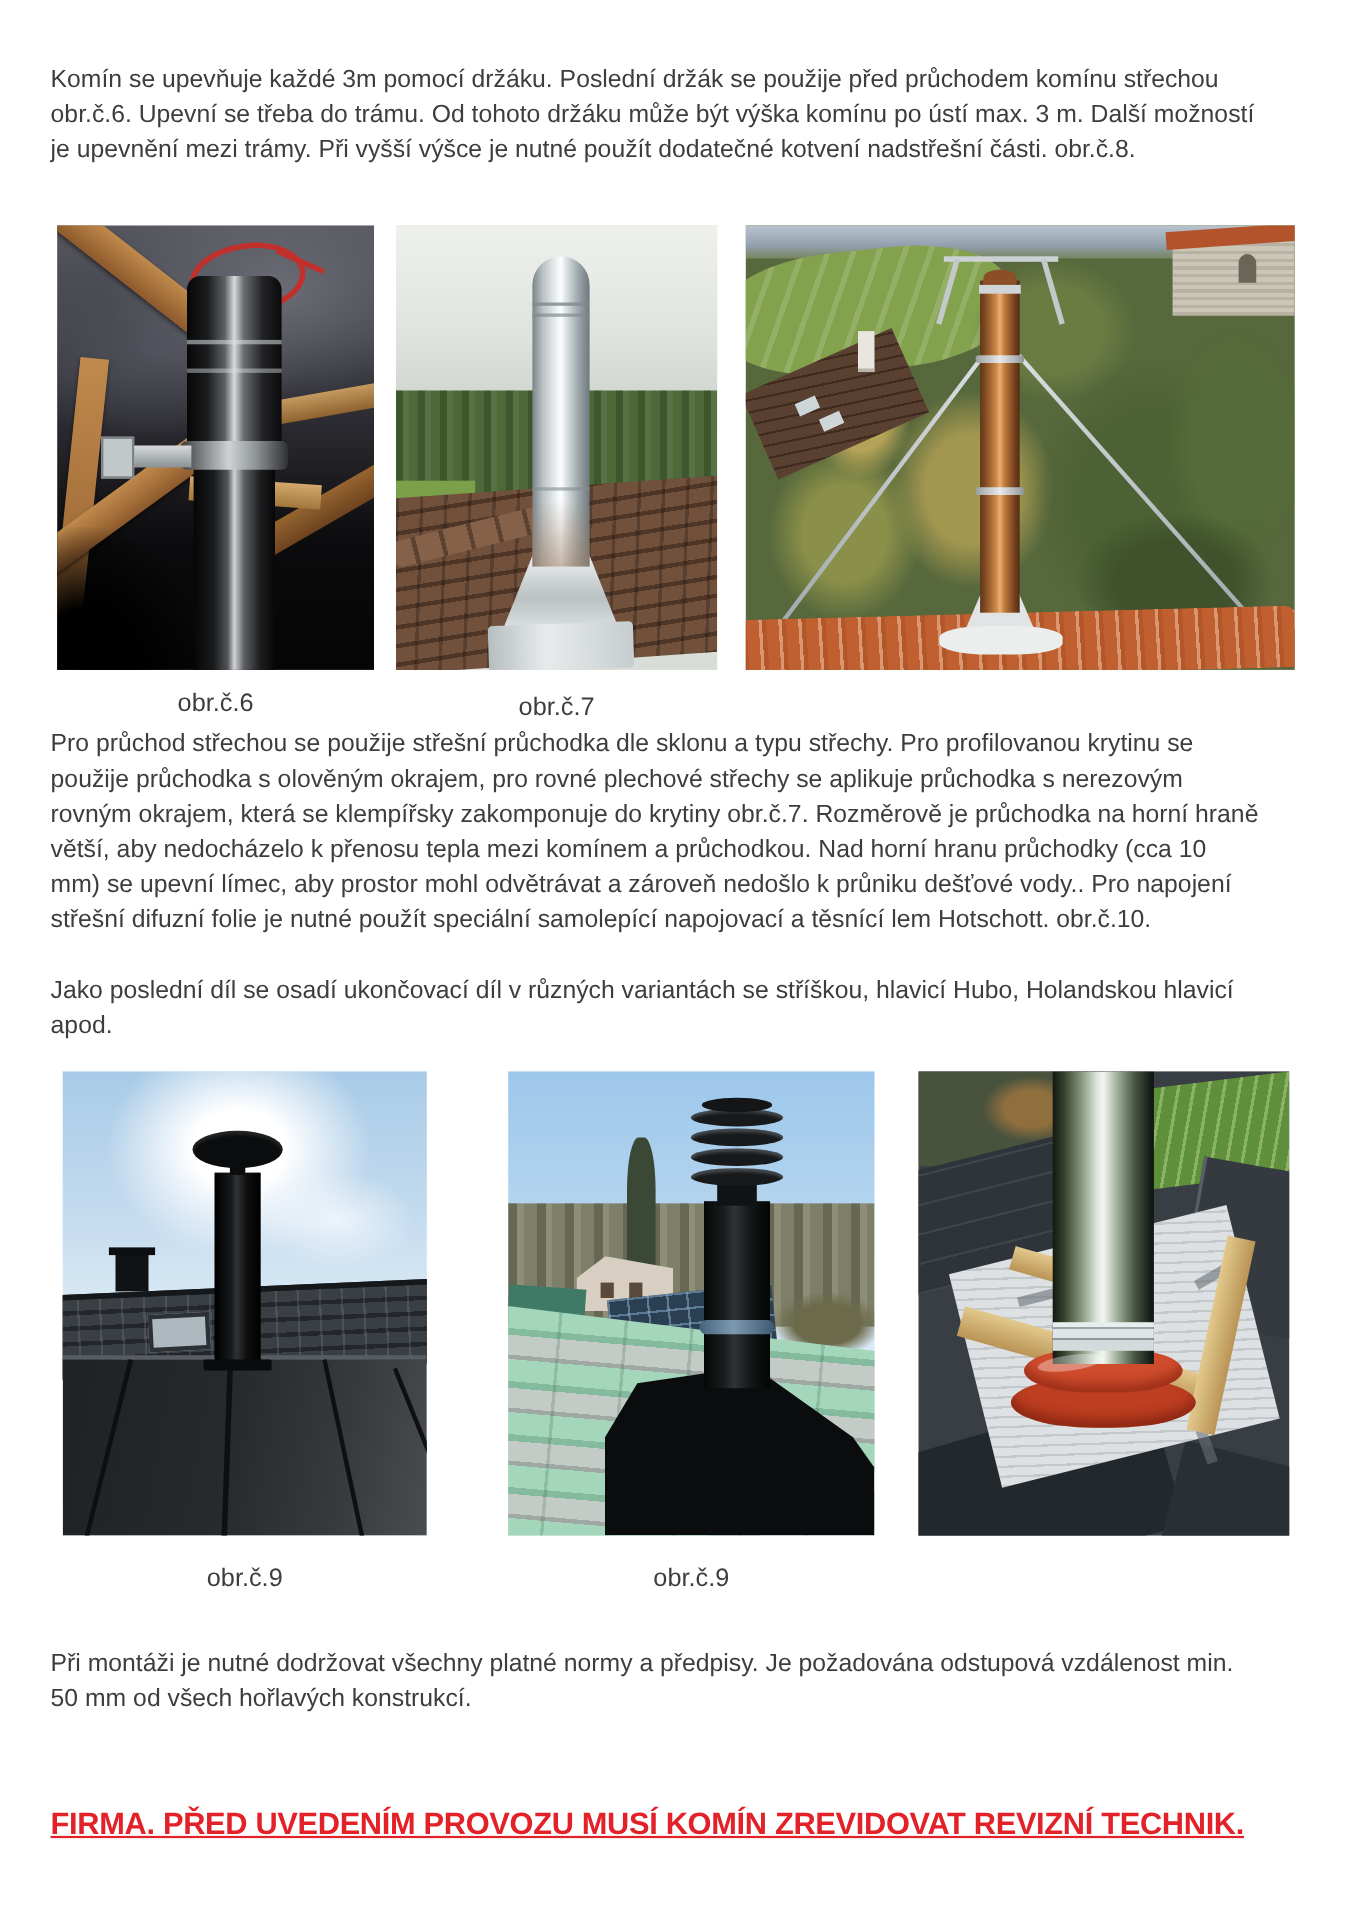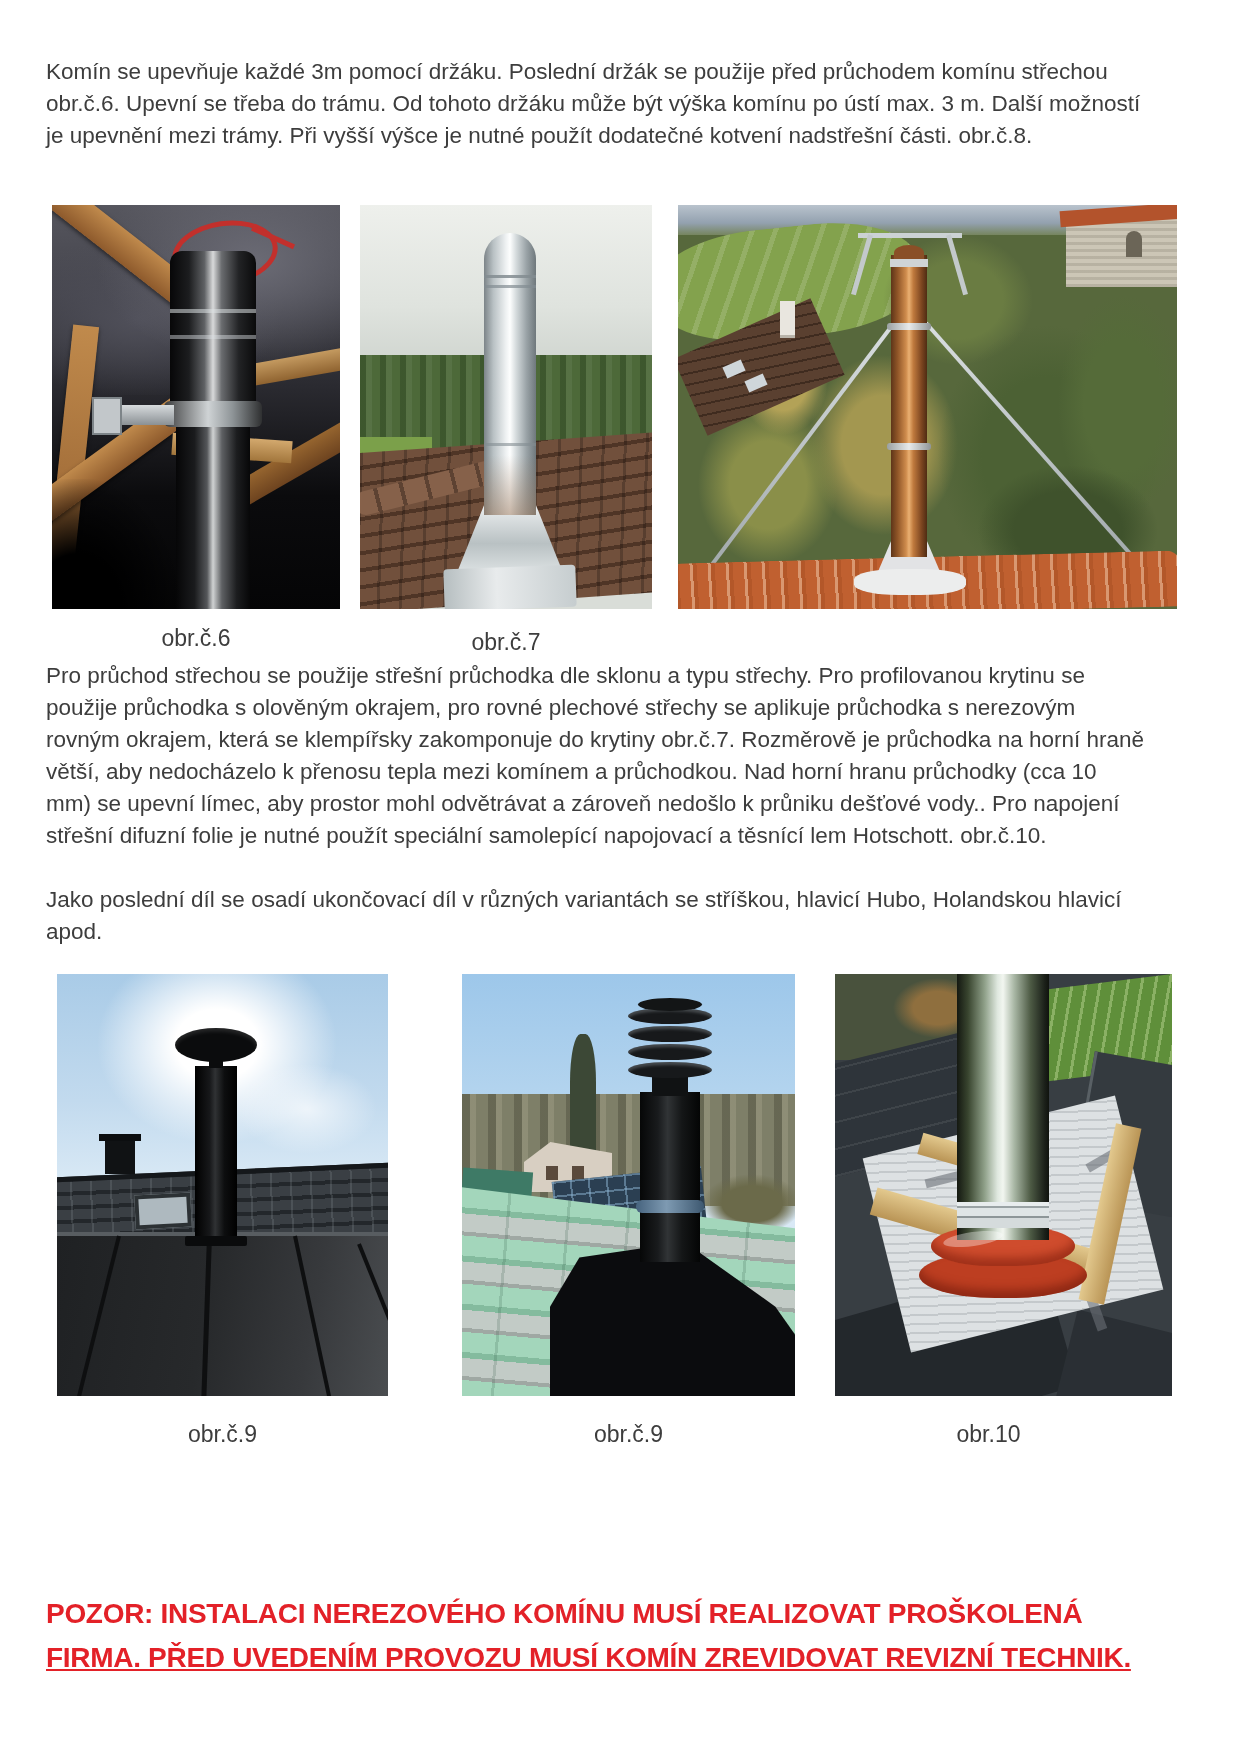--- a/index.html
+++ b/index.html
@@ -212,20 +212,21 @@
   .pF-colHi{left:108px;top:258px;width:60px;height:14px;border-radius:50%;background:rgba(255,255,255,.35);transform:rotate(-8deg);}
 </style>
 </head>
 <body>
 
 <div class="page">
 
   <p class="txt intro">Komín se upevňuje každé 3m pomocí držáku. Poslední držák se použije před průchodem komínu střechou obr.č.6. Upevní se třeba do trámu. Od tohoto držáku může být výška komínu po ústí max. 3 m. Další možností je upevnění mezi trámy. Při vyšší výšce je nutné použít dodatečné kotvení nadstřešní části. obr.č.8.</p>
   <p class="txt midp1">Pro průchod střechou se použije střešní průchodka dle sklonu a typu střechy. Pro profilovanou krytinu se použije průchodka s olověným okrajem, pro rovné plechové střechy se aplikuje průchodka s nerezovým rovným okrajem, která se klempířsky zakomponuje do krytiny obr.č.7. Rozměrově je průchodka na horní hraně větší, aby nedocházelo  k přenosu tepla mezi komínem a průchodkou. Nad horní hranu průchodky (cca 10 mm) se upevní límec, aby prostor mohl odvětrávat a zároveň nedošlo k průniku dešťové vody.. Pro napojení střešní difuzní folie je nutné použít speciální samolepící napojovací a těsnící lem Hotschott. obr.č.10.</p>
   <p class="txt midp2">Jako poslední díl se osadí ukončovací díl v různých variantách se stříškou, hlavicí Hubo, Holandskou hlavicí apod.</p>
+  <p class="txt outro">Při montáži je nutné dodržovat všechny platné normy a předpisy. Je požadována odstupová vzdálenost min. 50 mm od všech hořlavých konstrukcí.</p>
 
   <div class="photo pA">
     <div class="abs pA-insul"></div>
     <div class="abs beam pA-b1"></div>
     <div class="abs beam pA-b2"></div>
     <div class="abs beam pA-b3"></div>
     <div class="abs pA-b4"></div>
     <div class="abs pA-b5"></div>
     <div class="abs pA-b6"></div>
     <div class="abs pA-strap"></div>
@@ -349,18 +350,16 @@
     <div class="abs batten pF-batC"></div>
     <div class="abs pF-colB"></div>
     <div class="abs pF-colT"></div>
     <div class="abs pF-pipe"></div>
     <div class="abs pF-rings"></div>
     <div class="abs pF-colHi"></div>
   </div>
 
   <div class="caption cap4">obr.č.9</div>
   <div class="caption cap5">obr.č.9</div>
-  <div class="caption cap6">obr.10</div>
-
-  <div class="warn warn1">POZOR: INSTALACI NEREZOVÉHO KOMÍNU MUSÍ REALIZOVAT PROŠKOLENÁ</div>
+
   <div class="warn warn2">FIRMA. PŘED UVEDENÍM PROVOZU MUSÍ KOMÍN ZREVIDOVAT REVIZNÍ TECHNIK.</div>
 
 </div>
 
 </body></html>

